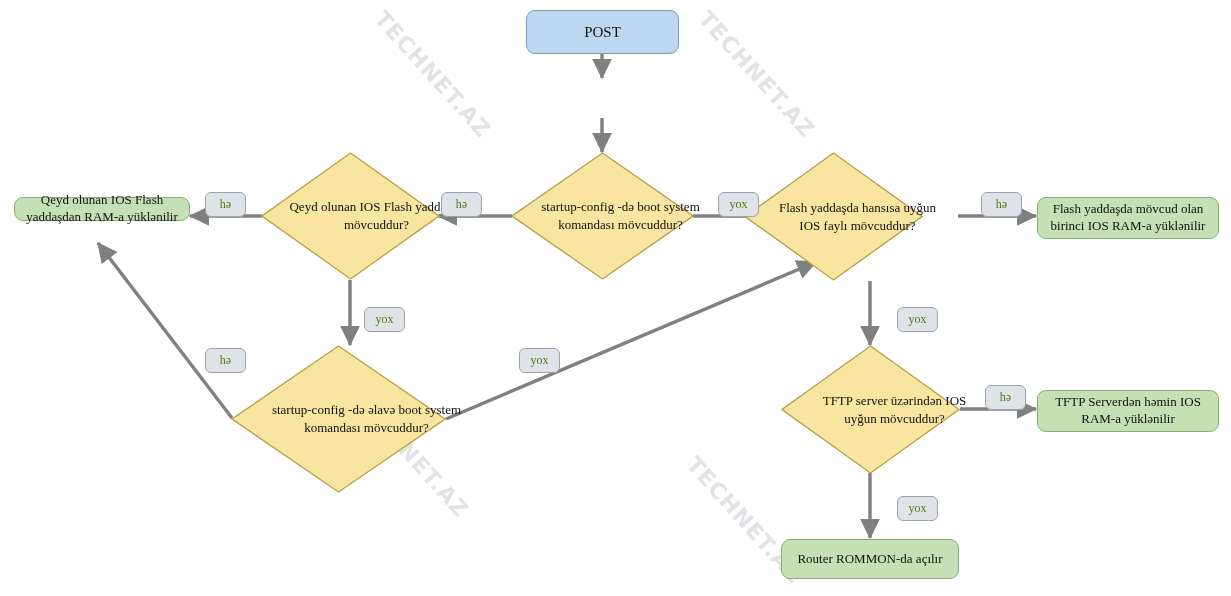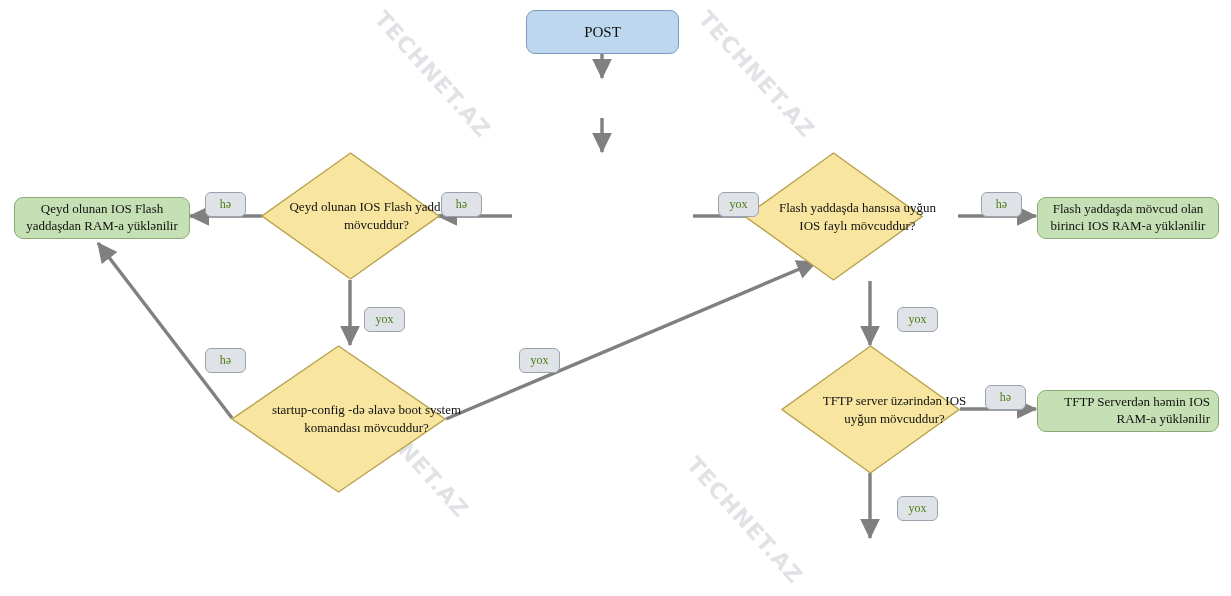--- a/index.html
+++ b/index.html
@@ -115,20 +115,26 @@
        ROMMON --&gt;
       <path d="M870,473 L870,538"></path>
     </g>
   </svg>
 
   <div class="node term" style="left:526px;top:10px;width:153px;height:44px;">
     <span>POST</span>
   </div>
 
 
+  <div class="dec-wrap" style="left:511px;top:152px;width:183px;height:128px;">
+    <svg class="dec-shape" viewBox="0 0 183 128" preserveAspectRatio="none">
+      <polygon points="91.5,1 182,64 91.5,127 1,64" fill="#F8E6A0" stroke="#B9A24E" stroke-width="1.4"></polygon>
+    </svg>
+    <div class="dec-text" style="padding:0 18px;">startup-config -də boot system komandası mövcuddur?</div>
+  </div>
 
   <div class="dec-wrap" style="left:261px;top:152px;width:179px;height:128px;">
     <svg class="dec-shape" viewBox="0 0 179 128" preserveAspectRatio="none">
       <polygon points="89.5,1 178,64 89.5,127 1,64" fill="#F8E6A0" stroke="#B9A24E" stroke-width="1.4"></polygon>
     </svg>
     <div class="dec-text" style="padding:0 26px;">Qeyd olunan IOS Flash yaddaşda mövcuddur?</div>
   </div>
 
   <div class="dec-wrap" style="left:744px;top:152px;width:179px;height:129px;">
     <svg class="dec-shape" viewBox="0 0 179 129" preserveAspectRatio="none">
@@ -144,32 +150,35 @@
     <div class="dec-text" style="padding:0 28px;">startup-config -də əlavə boot system komandası mövcuddur?</div>
   </div>
 
   <div class="dec-wrap" style="left:781px;top:345px;width:179px;height:129px;">
     <svg class="dec-shape" viewBox="0 0 179 129" preserveAspectRatio="none">
       <polygon points="89.5,1 178,64.5 89.5,128 1,64.5" fill="#F8E6A0" stroke="#B9A24E" stroke-width="1.4"></polygon>
     </svg>
     <div class="dec-text" style="padding:0 24px;">TFTP server üzərindən IOS uyğun mövcuddur?</div>
   </div>
 
-  <div class="node proc" style="left:14px;top:197px;width:176px;height:42px;">
+  <div class="node proc" style="left:14px;top:197px;width:176px;height:24px;">
     <span>Qeyd olunan IOS Flash yaddaşdan RAM-a yüklənilir</span>
   </div>
 
   <div class="node proc" style="left:1037px;top:197px;width:182px;height:42px;">
     <span>Flash yaddaşda mövcud olan birinci IOS RAM-a yüklənilir</span>
   </div>
 
-  <div class="node proc" style="left:1037px;top:390px;width:182px;height:42px;text-align:right;">
+  <div class="node proc" style="left:1037px;top:390px;width:182px;height:42px;">
     <span>TFTP Serverdən həmin IOS RAM-a yüklənilir</span>
   </div>
 
+  <div class="node proc" style="left:781px;top:539px;width:178px;height:40px;">
+    <span>Router ROMMON-da açılır</span>
+  </div>
 
   <div class="elabel" style="left:441px;top:192px;width:41px;height:25px;">
     <span>hə</span>
   </div>
 
   <div class="elabel" style="left:205px;top:192px;width:41px;height:25px;">
     <span>hə</span>
   </div>
 
   <div class="elabel" style="left:718px;top:192px;width:41px;height:25px;">

